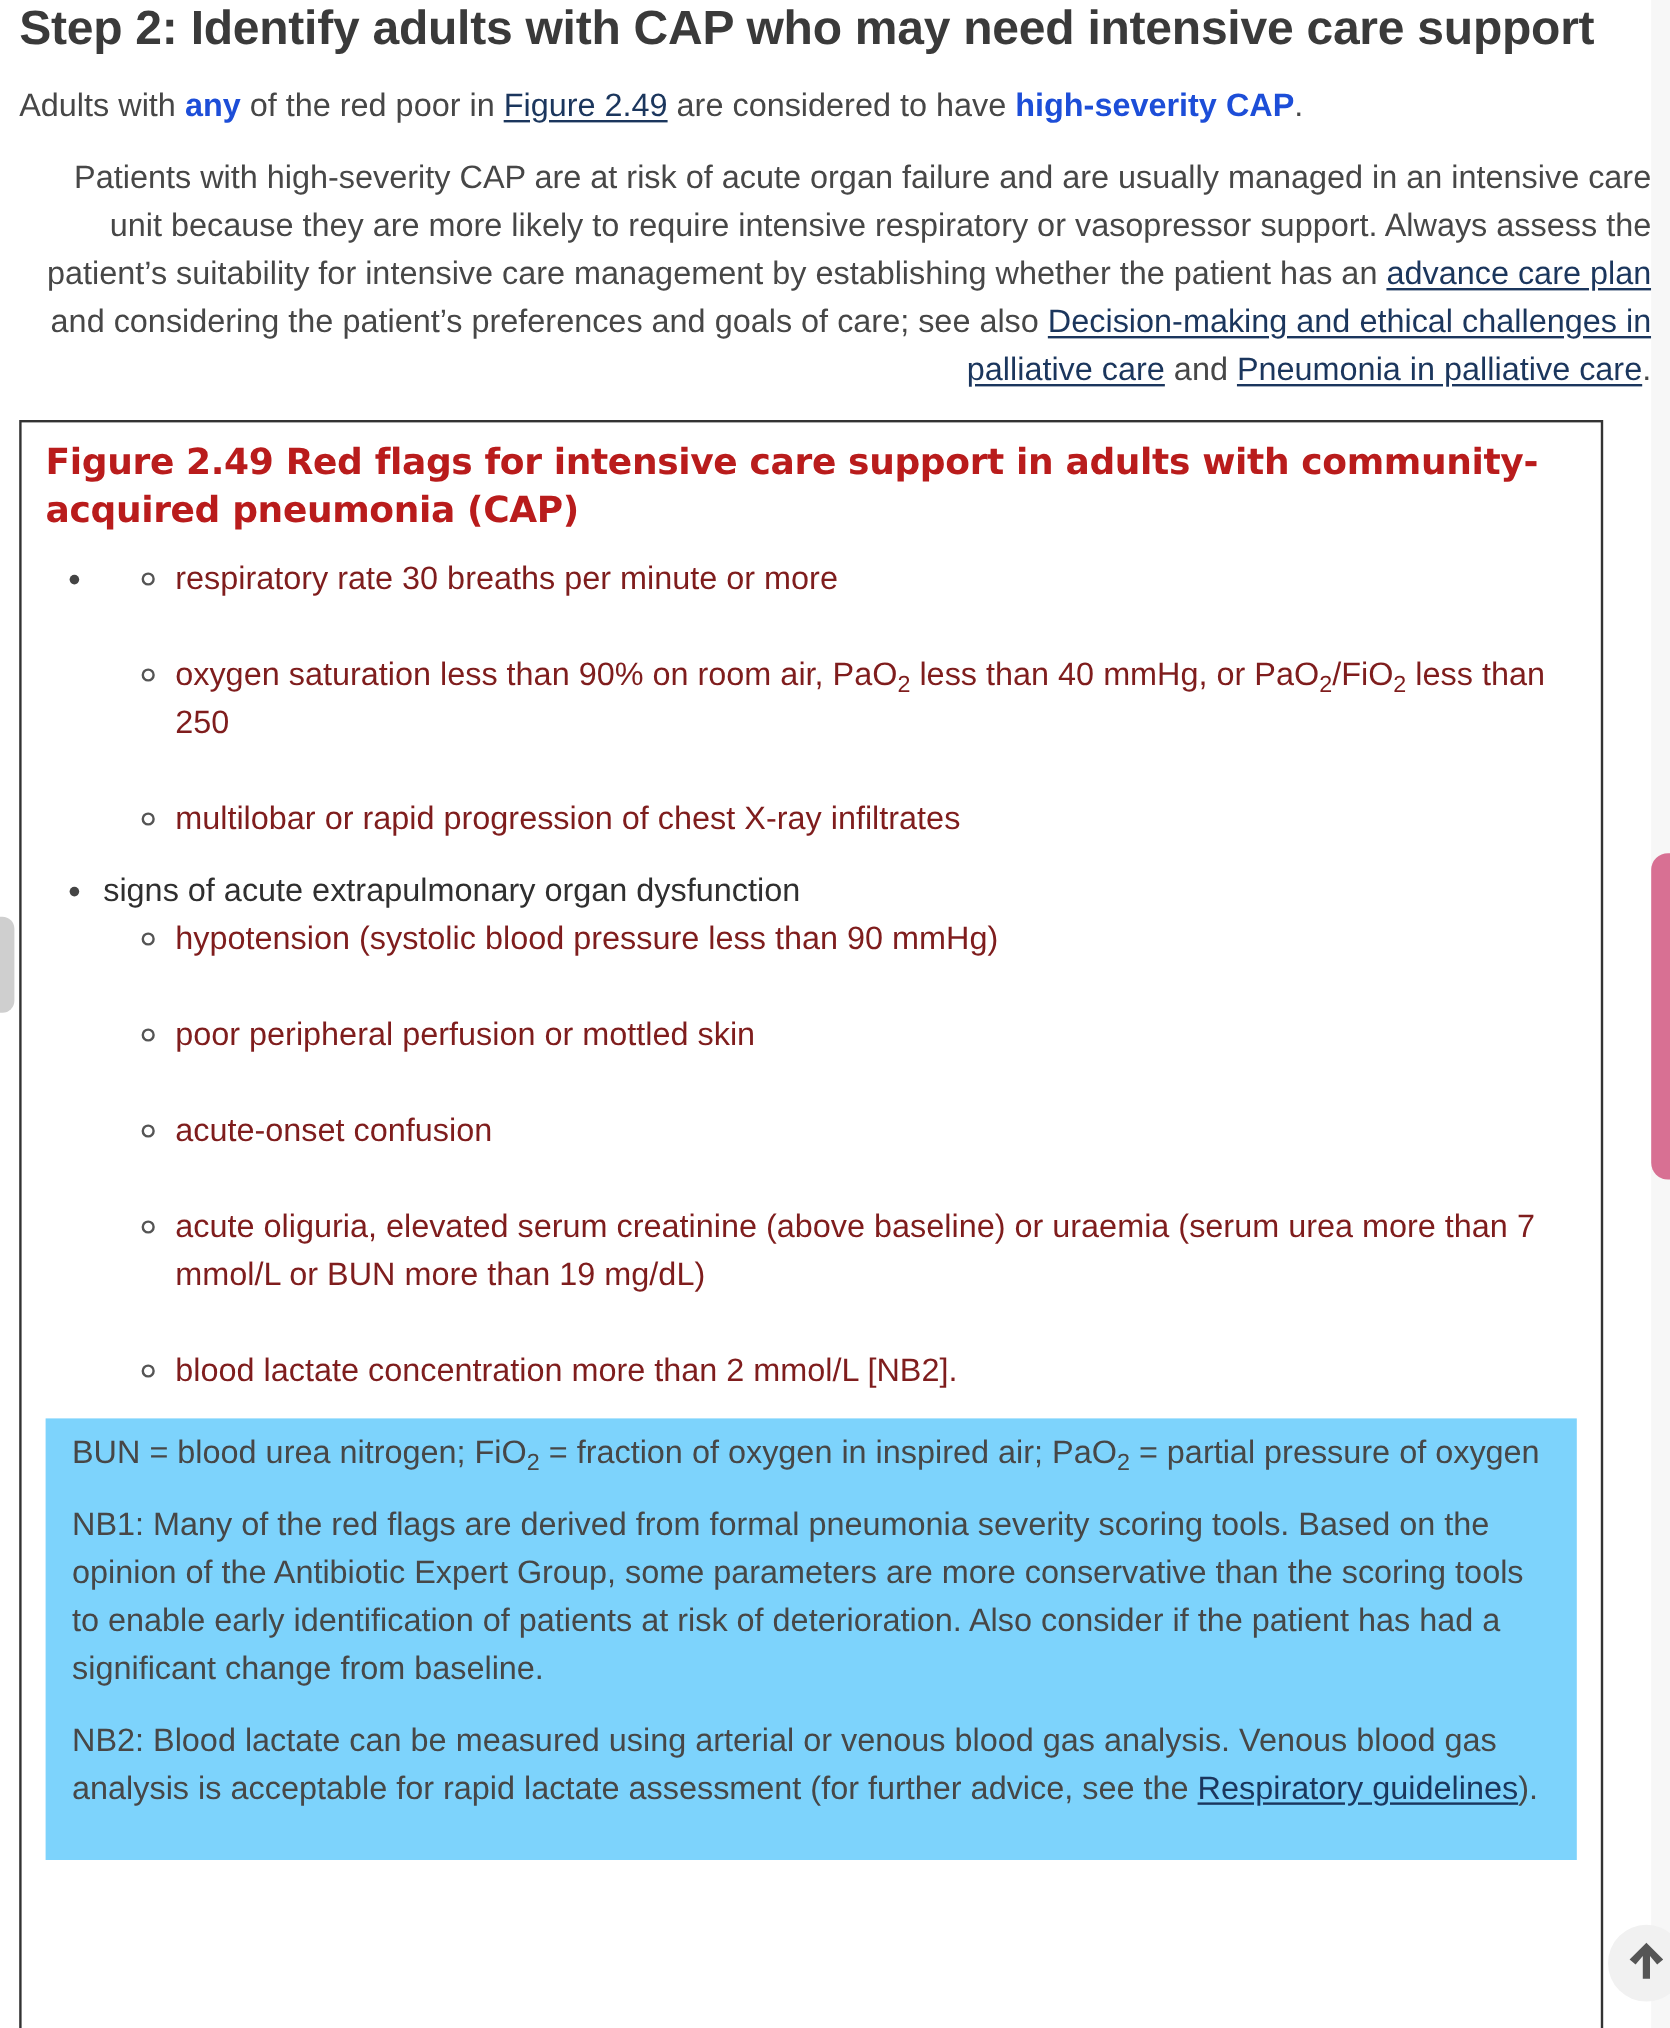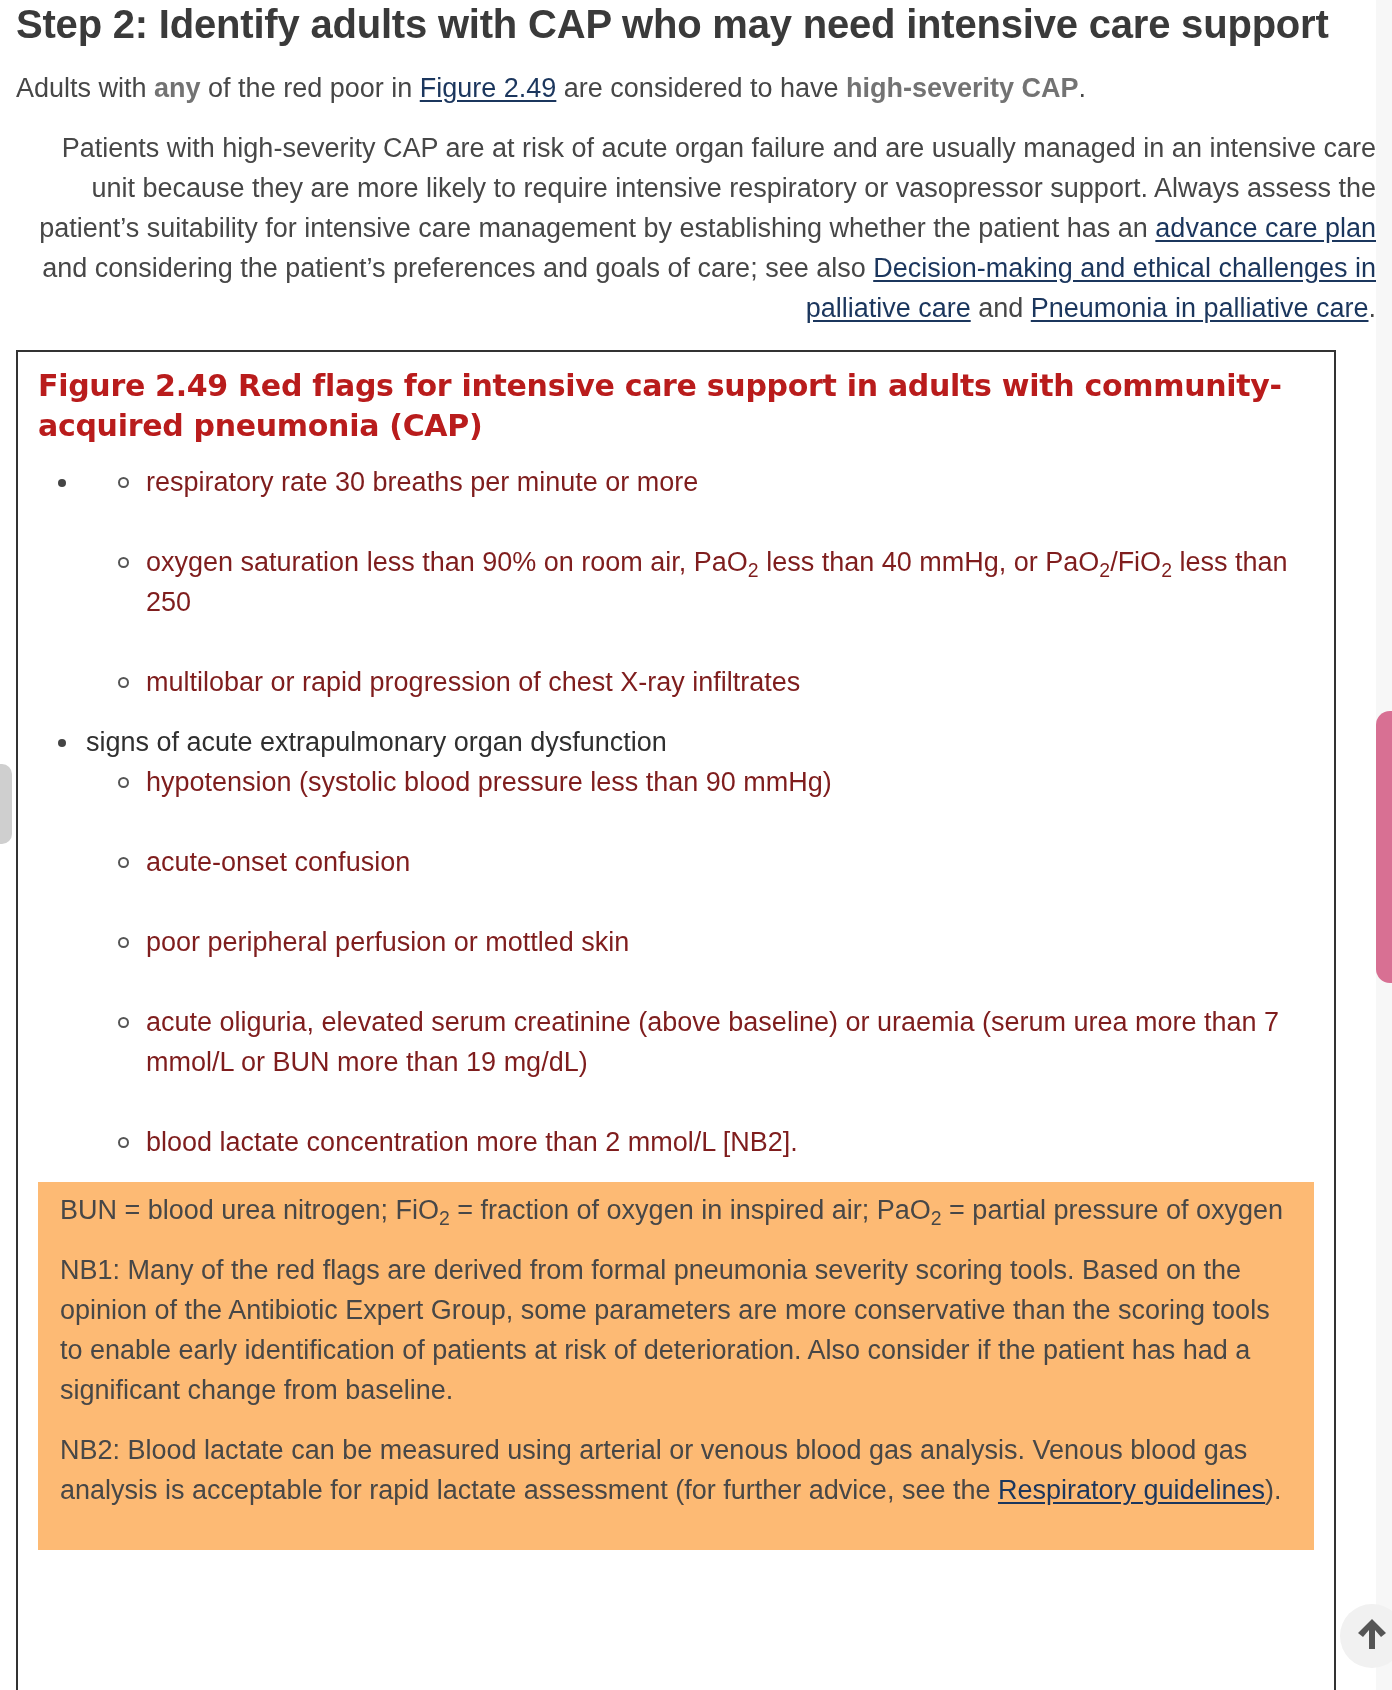--- a/index.html
+++ b/index.html
@@ -8,21 +8,21 @@
     font-family: "Liberation Sans", sans-serif; color: #454545; position: relative;
   }
   .page { padding: 0 16px; }
   h2 {
     font-family: "Liberation Sans", sans-serif; font-weight: bold; color: #3a3a3a;
     font-size: 40px; margin: 0; padding-top: 0; line-height: 48px; letter-spacing: -0.2px;
   }
   p.lead, p.body { font-size: 27px; line-height: 40px; margin: 18px 0 0 0; color: #474747; }
   p.lead { margin-top: 20px; }
   p.body { margin-top: 20px; text-align: right; }
-  strong { color: #737373; font-weight: bold; text-align: right; }
+  strong { color: #1d4ed8; font-weight: bold; text-align: right; }
   a { color: #1b365d; text-decoration: underline; text-underline-offset: 3px; }
   .figure {
     margin-top: 22px; border: 2px solid #333; padding: 14px 20px 0 20px;
     width: 1320px; box-sizing: border-box; height: 1400px; overflow: hidden;
   }
   .figure h3 {
     font-family: "DejaVu Sans", sans-serif; font-weight: bold; font-size: 30px;
     line-height: 40px; margin: 0; color: #b91c1c; letter-spacing: -0.3px;
   }
   .figure p.intro { font-size: 27px; line-height: 40px; margin: 16px 0 0 2px; color: #474747; }
@@ -34,21 +34,21 @@
   .group-label { color: #2f2f2f; }
   ul.sub { list-style: none; margin: 0; padding: 0 0 0 32px; }
   ul.sub > li { position: relative; padding-left: 28px; font-size: 27px; line-height: 40px; color: #7f1d1d; margin-bottom: 40px; }
   ul.sub > li:last-child { margin-bottom: 0; }
   ul.sub > li > .circle {
     position: absolute; left: 0; top: 15px; width: 7px; height: 7px; border-radius: 50%;
     border: 2px solid #555; box-sizing: content-box;
   }
   sub { font-size: 0.72em; vertical-align: -0.3em; line-height: 0; }
   .notes {
-    background: #fdba74; margin: 20px 0 0 0; padding: 8px 22px 20px 22px; font-size: 27px; line-height: 40px; color: #474747;
+    background: #7dd3fc; margin: 20px 0 0 0; padding: 8px 22px 20px 22px; font-size: 27px; line-height: 40px; color: #474747;
   }
   .notes p { margin: 0 0 20px 0; }
   .left-tab {
     position: absolute; left: 0; top: 764px; width: 12px; height: 80px; background: #cfcfcf;
     border-radius: 0 10px 10px 0;
   }
   .right-tab {
     position: absolute; right: 0; top: 711px; width: 16px; height: 272px; background: #d87093;
     border-radius: 14px 0 0 14px;
   }
@@ -80,22 +80,22 @@
           <li><span class="circle"></span><span>respiratory rate 30 breaths per minute or more</span></li>
           <li><span class="circle"></span><span>oxygen saturation less than 90% on room air, PaO</span><sub>2</sub><span> less than 40 mmHg, or PaO</span><sub>2</sub><span>/FiO</span><sub>2</sub><span> less than 250</span></li>
           <li><span class="circle"></span><span>multilobar or rapid progression of chest X-ray infiltrates</span></li>
         </ul>
       </li>
       <li>
         <span class="bullet"></span>
         <span class="group-label">signs of acute extrapulmonary organ dysfunction</span>
         <ul class="sub">
           <li><span class="circle"></span><span>hypotension (systolic blood pressure less than 90 mmHg)</span></li>
+          <li><span class="circle"></span><span>poor peripheral perfusion or mottled skin</span></li>
           <li><span class="circle"></span><span>acute-onset confusion</span></li>
-          <li><span class="circle"></span><span>poor peripheral perfusion or mottled skin</span></li>
           <li><span class="circle"></span><span>acute oliguria, elevated serum creatinine (above baseline) or uraemia (serum urea more than 7 mmol/L or BUN more than 19 mg/dL)</span></li>
           <li><span class="circle"></span><span>blood lactate concentration more than 2 mmol/L [NB2].</span></li>
         </ul>
       </li>
     </ul>
 
     <div class="notes">
       <p><span>BUN = blood urea nitrogen; FiO</span><sub>2</sub><span> = fraction of oxygen in inspired air; PaO</span><sub>2</sub><span> = partial pressure of oxygen</span></p>
       <p>NB1: Many of the red flags are derived from formal pneumonia severity scoring tools. Based on the opinion of the Antibiotic Expert Group, some parameters are more conservative than the scoring tools to enable early identification of patients at risk of deterioration. Also consider if the patient has had a significant change from baseline.</p>
       <p><span>NB2: Blood lactate can be measured using arterial or venous blood gas analysis. Venous blood gas analysis is acceptable for rapid lactate assessment (for further advice, see the </span><a href="#">Respiratory guidelines</a><span>).</span></p>

